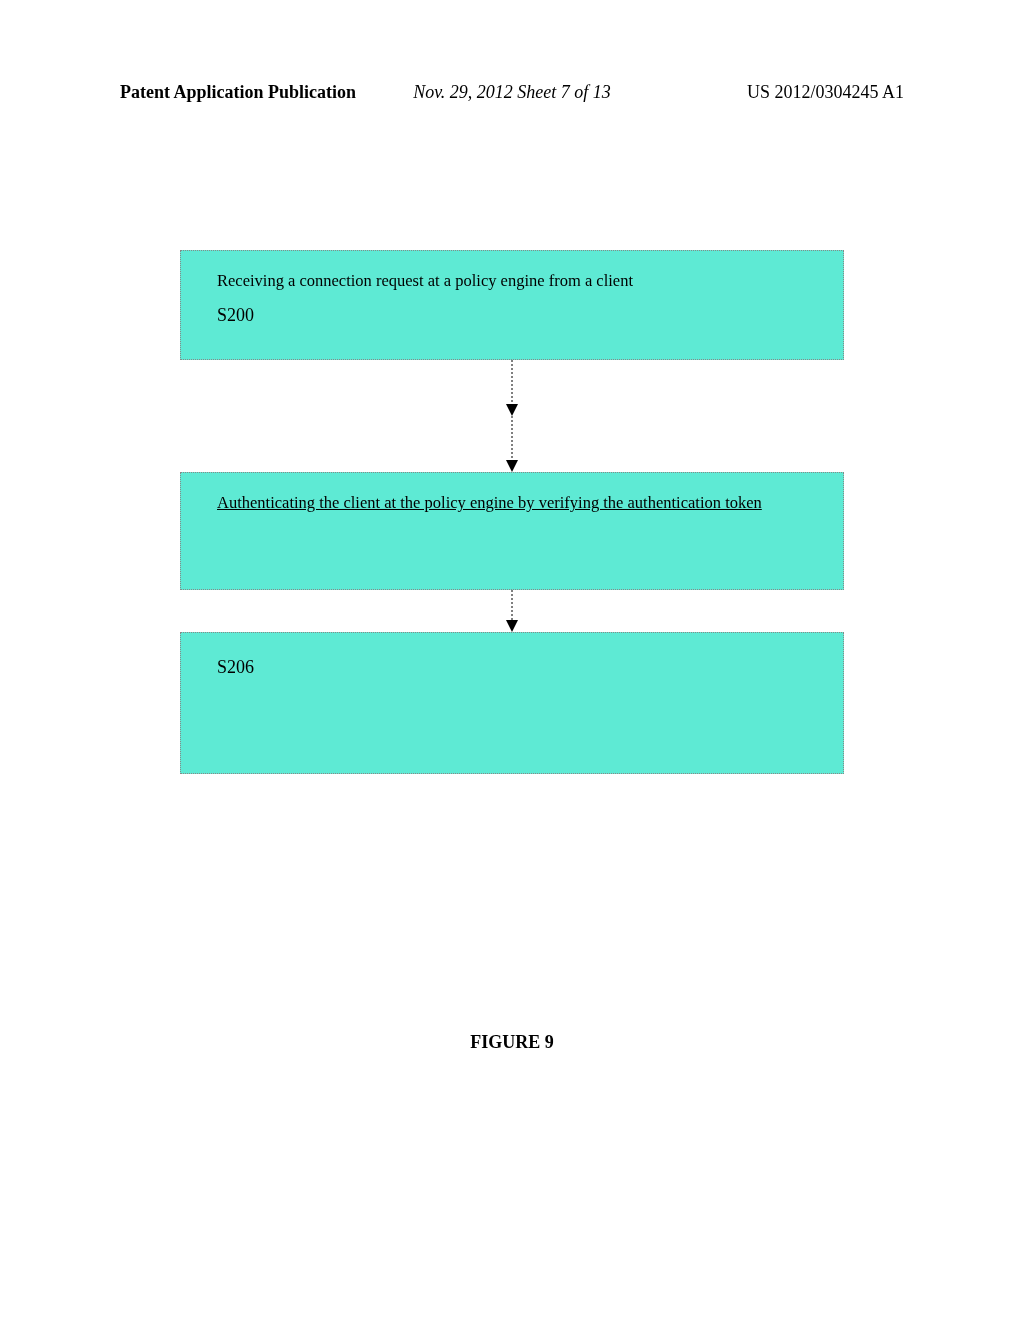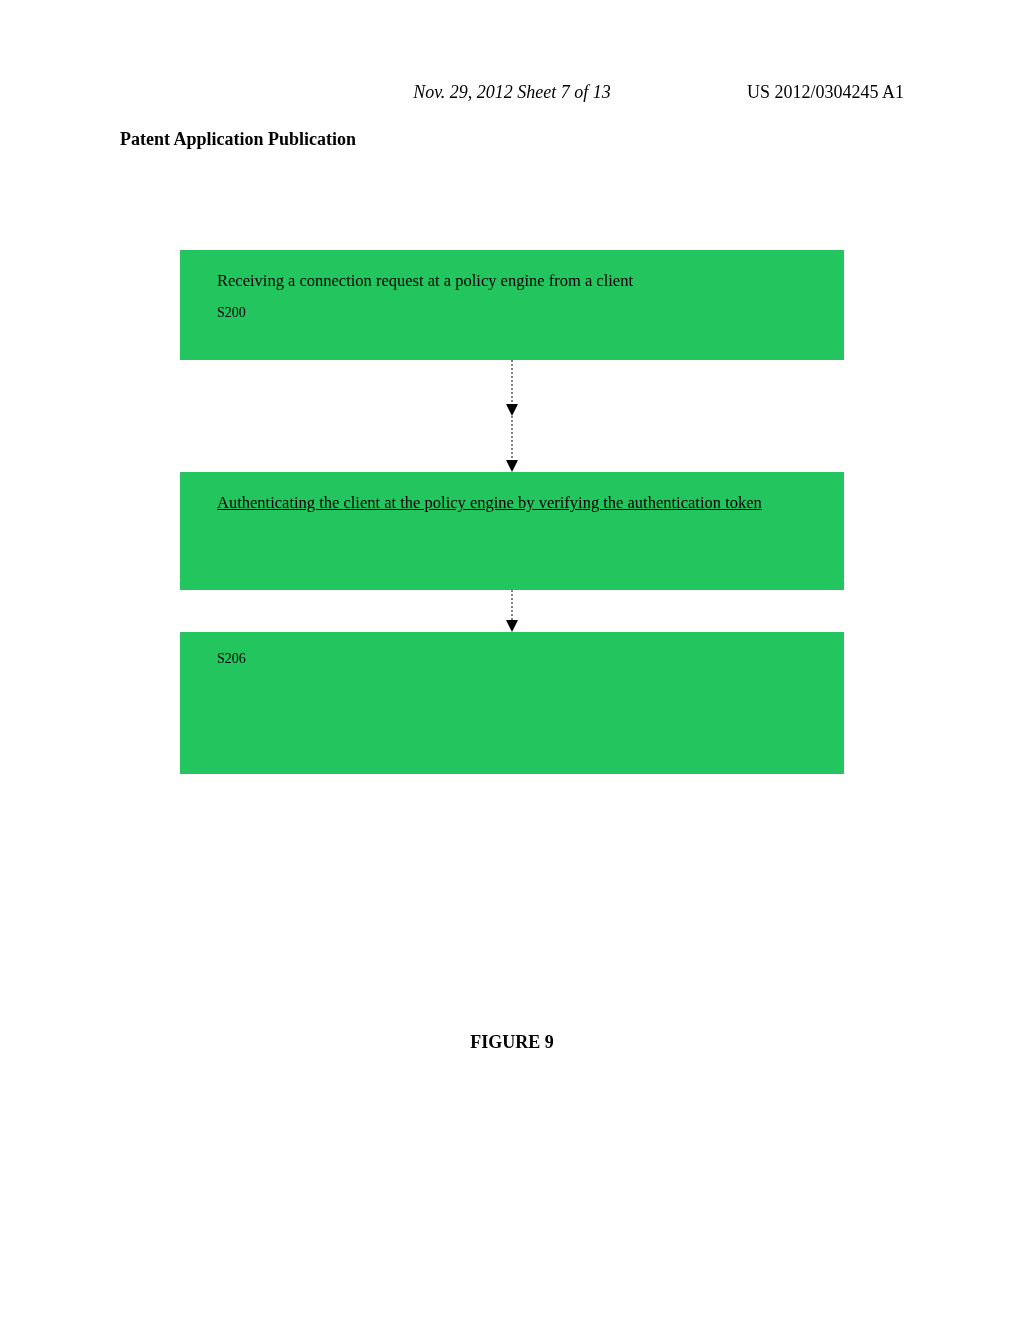--- a/index.html
+++ b/index.html
@@ -20,54 +20,53 @@
       left: 0;
       width: 100%;
       padding: 0 120px;
       display: flex;
       justify-content: space-between;
       font-size: 18px;
       color: #000;
     }
     .header-left {
       font-weight: bold;
-      margin-top: 47px;
     }
     .header-center {
       position: absolute;
       left: 50%;
       transform: translateX(-50%);
       font-style: italic;
     }
     .header-right {
       font-weight: normal;
     }
     .diagram-container {
       position: absolute;
       top: 250px;
       left: 180px;
       width: 664px;
     }
     .flow-box {
       border: 1px dotted #888;
       width: 100%;
       padding: 18px 36px 28px 36px;
-      background: #22c55e;
+      background: #5eead4;
       position: relative;
     }
     .box-text {
       font-size: 16.5px;
       color: #000;
       line-height: 1.45;
       margin-bottom: 12px;
     }
     .box-step {
-      font-size: 14px;
+      font-size: 18px;
       color: #000;
-      margin-top: 0;
+      margin-top: 6px;
     }
     .arrow-wrapper {
       width: 100%;
       display: flex;
       justify-content: center;
       height: 56px;
       position: relative;
     }
     .arrow-wrapper svg {
       display: block;

